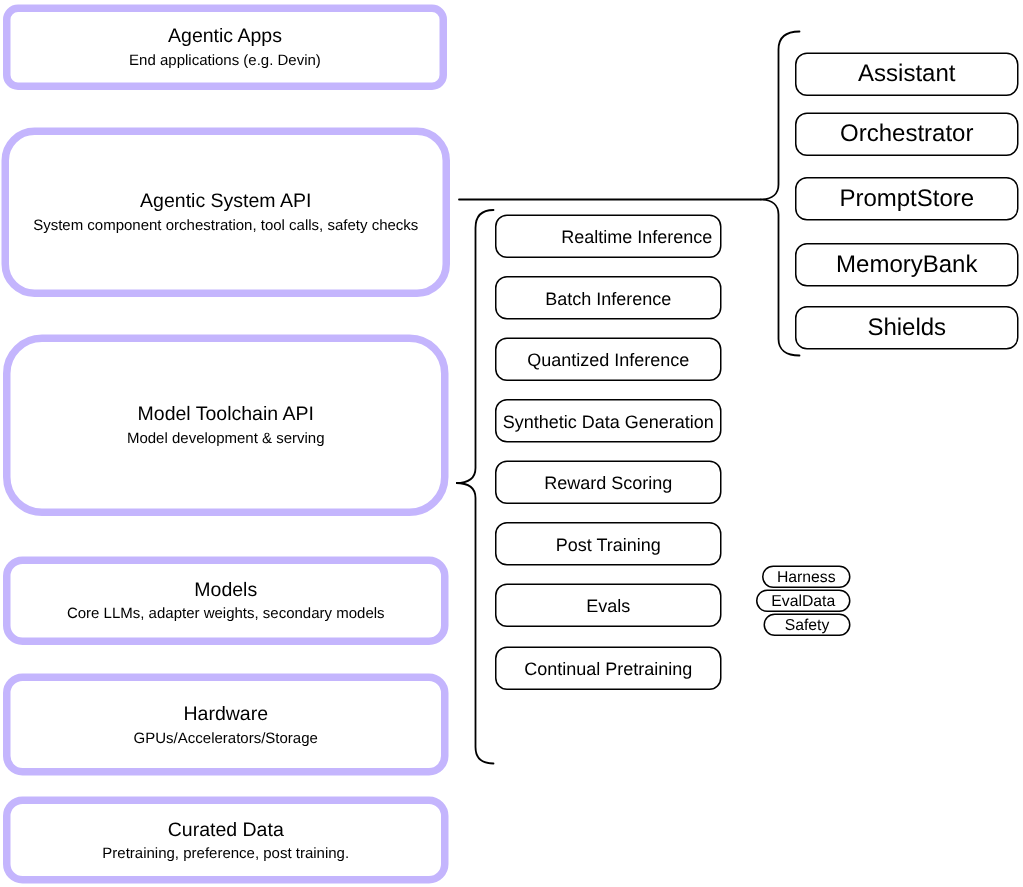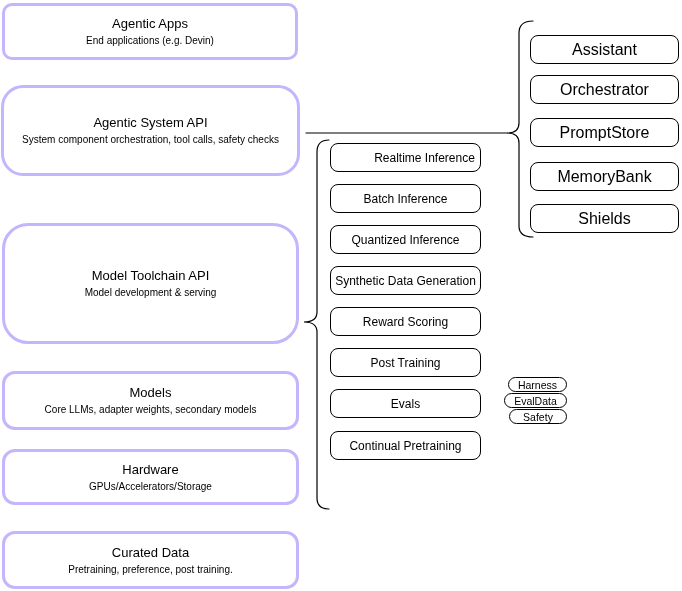--- a/index.html
+++ b/index.html
@@ -12,21 +12,21 @@
     width: 682px;
     height: 591px;
     background: #ffffff;
     font-family: "Liberation Sans", sans-serif;
     color: #000000;
     overflow: hidden;
   }
   .layer-box {
     position: absolute;
     box-sizing: border-box;
-    border: 3px solid #c4b5fd;
+    border: 5px solid #c4b5fd;
     background: #ffffff;
     display: flex;
     flex-direction: column;
     align-items: center;
     justify-content: center;
     gap: 4px;
     text-align: center;
   }
   .layer-title {
     font-size: 13px;
@@ -115,36 +115,36 @@
     <path d="M 329 140 C 321 140, 317 144, 317 152 L 317 312 C 317 318, 313 322, 304 322 C 313 322, 317 326, 317 332 L 317 498 C 317 505, 321 509, 329 509"></path>
     <path d="M 533 21 C 524 21, 519 25, 519 33 L 519 123 C 519 129, 515 133, 507 133 C 515 133, 519 137, 519 143 L 519 226 C 519 233, 524 237, 533 237"></path>
     <line x1="306" y1="133" x2="507" y2="133"></line>
   </svg>
 
   <div class="layer-box" style="left:2px; top:3px; width:296px; height:57px; border-radius:10px;">
     <div class="layer-title">Agentic Apps</div>
     <div class="layer-subtitle">End applications (e.g. Devin)</div>
   </div>
 
-  <div class="layer-box" style="left:1px; top:85px; width:299px; height:91px; border-radius:22px;">
+  <div class="layer-box" style="left:1px; top:85px; width:299px; height:113px; border-radius:22px;">
     <div class="layer-title">Agentic System API</div>
     <div class="layer-subtitle">System component orchestration, tool calls, safety checks</div>
   </div>
 
   <div class="layer-box" style="left:2px; top:223px; width:297px; height:121px; border-radius:26px;">
     <div class="layer-title">Model Toolchain API</div>
     <div class="layer-subtitle">Model development &amp; serving</div>
   </div>
 
   <div class="layer-box" style="left:2px; top:371px; width:297px; height:59px; border-radius:13px;">
     <div class="layer-title">Models</div>
     <div class="layer-subtitle">Core LLMs, adapter weights, secondary models</div>
   </div>
 
-  <div class="layer-box" style="left:2px; top:449px; width:297px; height:56px; border-radius:13px;">
+  <div class="layer-box" style="left:2px; top:449px; width:297px; height:68px; border-radius:13px;">
     <div class="layer-title">Hardware</div>
     <div class="layer-subtitle">GPUs/Accelerators/Storage</div>
   </div>
 
   <div class="layer-box" style="left:2px; top:531px; width:297px; height:58px; border-radius:13px;">
     <div class="layer-title">Curated Data</div>
     <div class="layer-subtitle">Pretraining, preference, post training.</div>
   </div>
 
   <div class="node-box" style="top:143px;padding-left:38px;">

